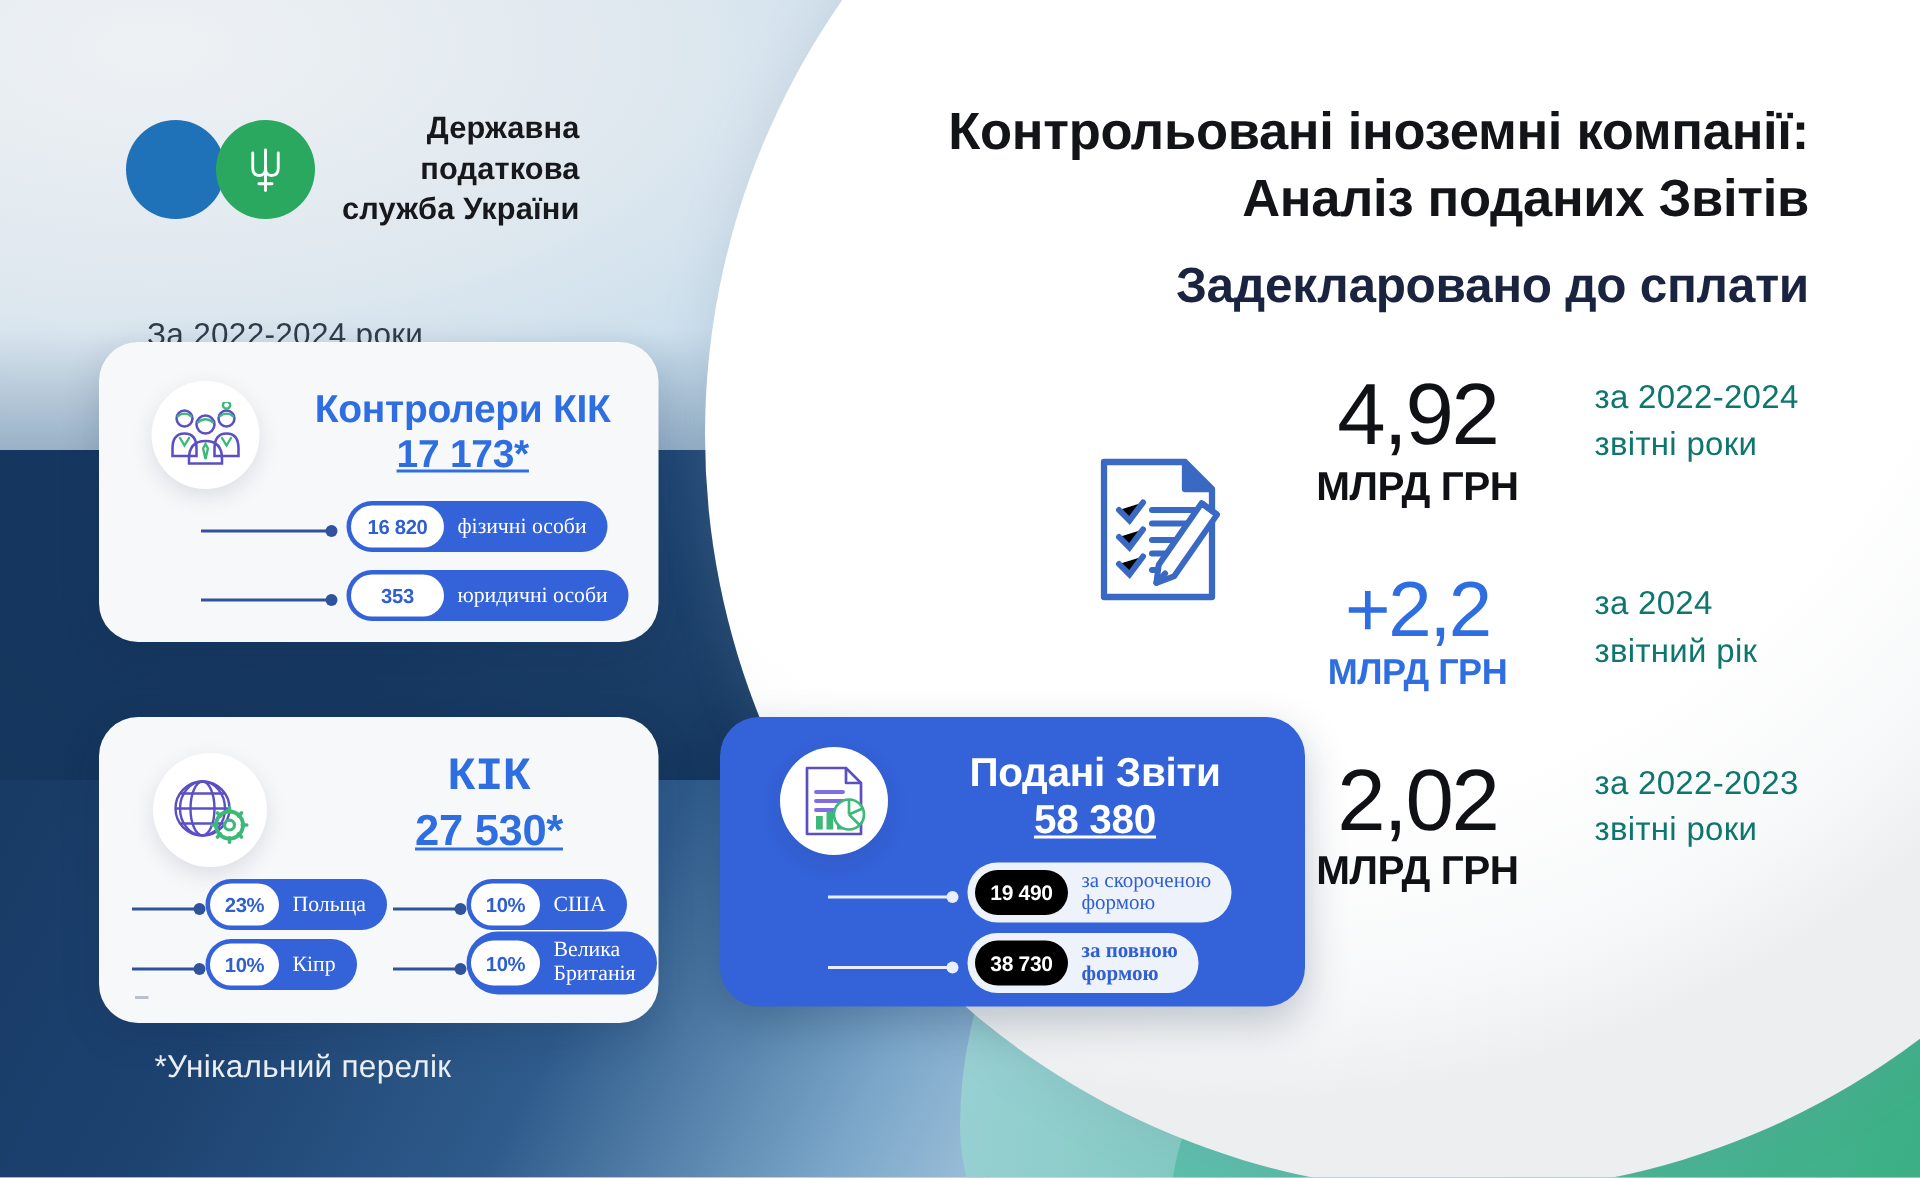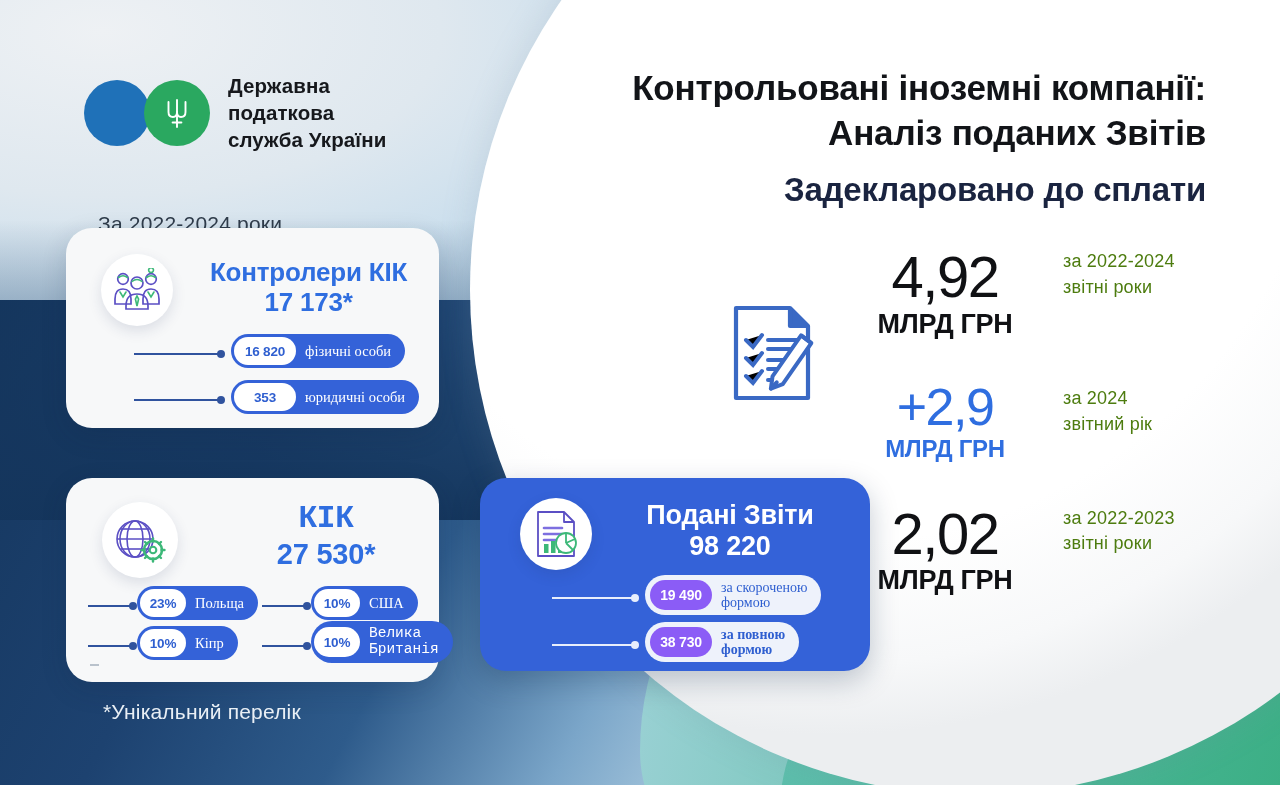--- a/index.html
+++ b/index.html
@@ -59,21 +59,21 @@
   }
   .white-strip {
     position: absolute;
     left: 615px; top: -60px; width: 760px; height: 320px;
     background: #ffffff;
   }
 
   
   .logo-wrap {
     position: absolute; left: 84px; top: 72px;
-    display: flex; align-items: center; gap: 0px;
+    display: flex; align-items: center; gap: 0px; text-align: right;
   }
   .logo-dot { width: 66px; height: 66px; border-radius: 50%; flex: none; }
   .logo-dot.blue { background: #1f71b8; }
   .logo-dot.green { background: #2aa860; margin-left: -6px; position: relative; }
   .trident { position: absolute; left: 50%; top: 50%; transform: translate(-50%,-50%); }
   .logo-text {
     margin-left: 18px;
     font-weight: bold; font-size: 20.5px; line-height: 1.32;
     color: #16181c; letter-spacing: .1px; white-space: pre-line;
   }
@@ -108,21 +108,21 @@
   }
   .stat-unit {
     font-weight: bold; font-size: 27px; line-height: 1.35;
     color: #101114; letter-spacing: -.3px;
   }
   .stat-row.accent .stat-big, .stat-row.accent .stat-unit { color: #2f6ee0; }
   .stat-row.accent .stat-big { font-size: 52px; }
   .stat-row.accent .stat-unit { font-size: 24px; }
   .stat-desc {
     margin-left: 28px; padding-top: 14px;
-    font-size: 18px; line-height: 1.42; color: #4d7c0f;
+    font-size: 22px; line-height: 1.42; color: #0f766e;
     white-space: pre-line; letter-spacing: .2px;
   }
   .stat-row.accent .stat-desc { padding-top: 18px; }
 
   
   .checklist-icon { position: absolute; left: 726px; top: 302px; }
 
   
   .card {
     position: absolute; border-radius: 26px;
@@ -146,21 +146,21 @@
   }
   .card-title {
     position: absolute; text-align: center;
   }
   .card-title .t {
     font-weight: bold; font-size: 26px; line-height: 1.12;
     color: #2f6ee0; letter-spacing: -.2px;
   }
   .card-title .v {
     font-weight: bold; font-size: 26px; line-height: 1.2;
-    color: #2f6ee0; letter-spacing: -.2px;
+    color: #2f6ee0; letter-spacing: -.2px; text-decoration: underline;
   }
   .card.blue .card-title .t, .card.blue .card-title .v { color: #ffffff; }
   .card.blue .card-title .t { font-size: 27px; }
   .card.blue .card-title .v { font-size: 27px; }
 
   
   .connector { position: absolute; display: flex; align-items: center; }
   .conn-line { height: 2px; background: #30539e; }
   .card.blue .conn-line { background: #e8eefc; }
   .conn-dot { width: 8px; height: 8px; border-radius: 50%; background: #30539e; margin-left: -1px; flex: none; }
@@ -172,21 +172,21 @@
   }
   .card.blue .pill { background: #eef2fb; height: 40px; }
   .pill .bub {
     min-width: 62px; height: 28px; margin: 3px 0 3px 3px;
     background: #ffffff; border-radius: 40px;
     display: flex; align-items: center; justify-content: center;
     font-weight: bold; font-size: 13.5px; color: #2f5fd0; letter-spacing: -.2px;
     padding: 0 9px; flex: none;
   }
   .card.blue .pill .bub {
-    background: #8b5cf6; color: #ffffff; height: 30px; margin: 5px 0 5px 5px;
+    background: #000000; color: #ffffff; height: 30px; margin: 5px 0 5px 5px;
     font-size: 14px;
   }
   .pill .lbl {
     margin-left: 9px;
     font-family: "Liberation Serif", serif;
     font-size: 14.5px; line-height: 1.12; color: #ffffff;
     white-space: pre-line;
   }
   .card.blue .pill .lbl { color: #2f5fd0; font-size: 14px; }
   .pill.tall { height: 42px; }
@@ -266,21 +266,21 @@
       <div class="stat-num">
         <div class="stat-big">4,92</div>
         <div class="stat-unit">МЛРД ГРН</div>
       </div>
       <div class="stat-desc">за 2022-2024
 звітні роки</div>
     </div>
 
     <div class="stat-row accent">
       <div class="stat-num">
-        <div class="stat-big">+2,9</div>
+        <div class="stat-big">+2,2</div>
         <div class="stat-unit">МЛРД ГРН</div>
       </div>
       <div class="stat-desc">за 2024
 звітний рік</div>
     </div>
 
     <div class="stat-row">
       <div class="stat-num">
         <div class="stat-big">2,02</div>
         <div class="stat-unit">МЛРД ГРН</div>
@@ -395,21 +395,21 @@
       <div class="bub" style="min-width:46px;">10%</div>
       <div class="lbl">Кіпр</div>
     </div>
 
     <div class="connector" style="left:196px; top:164px;">
       <div class="conn-line" style="width:42px;"></div>
         <div class="conn-dot"></div>
     </div>
     <div class="pill tall" style="left:245px; top:143px;">
       <div class="bub" style="min-width:46px;">10%</div>
-      <div class="lbl" style="line-height:1.08;font-family:Liberation Mono, monospace;">Велика
+      <div class="lbl" style="line-height:1.08;">Велика
 Британія</div>
     </div>
 
     <div class="tiny-dash"></div>
   </div>
 
   <div class="card blue" id="card-reports">
     <div class="card-icon" style="left:40px; top:20px; width:72px; height:72px;">
       <svg width="48" height="52" viewBox="0 0 48 52">
         <path d="M6 4 H32 L42 14 V48 H6 Z" fill="#ffffff" stroke="#5b4fc4" stroke-width="1.8" stroke-linejoin="round"></path>
@@ -427,21 +427,21 @@
         <g>
           <circle cx="34" cy="35" r="10" fill="#ffffff" stroke="#3cb878" stroke-width="1.8"></circle>
           <path d="M34 35 L34 25" stroke="#3cb878" stroke-width="1.8"></path>
           <path d="M34 35 L43 31" stroke="#3cb878" stroke-width="1.8"></path>
           <path d="M34 35 L41 42" stroke="#3cb878" stroke-width="1.8"></path>
         </g>
       </svg>
     </div>
     <div class="card-title" style="left:125px; top:22px; width:250px;">
       <div class="t">Подані Звіти</div>
-      <div class="v">98 220</div>
+      <div class="v">58 380</div>
     </div>
 
     <div class="connector" style="left:72px; top:116px;">
       <div class="conn-line" style="width:80px;"></div>
         <div class="conn-dot"></div>
     </div>
     <div class="pill tall" style="left:165px; top:97px;">
       <div class="bub">19 490</div>
       <div class="lbl" style="line-height:1.1;">за скороченою
 формою</div>

